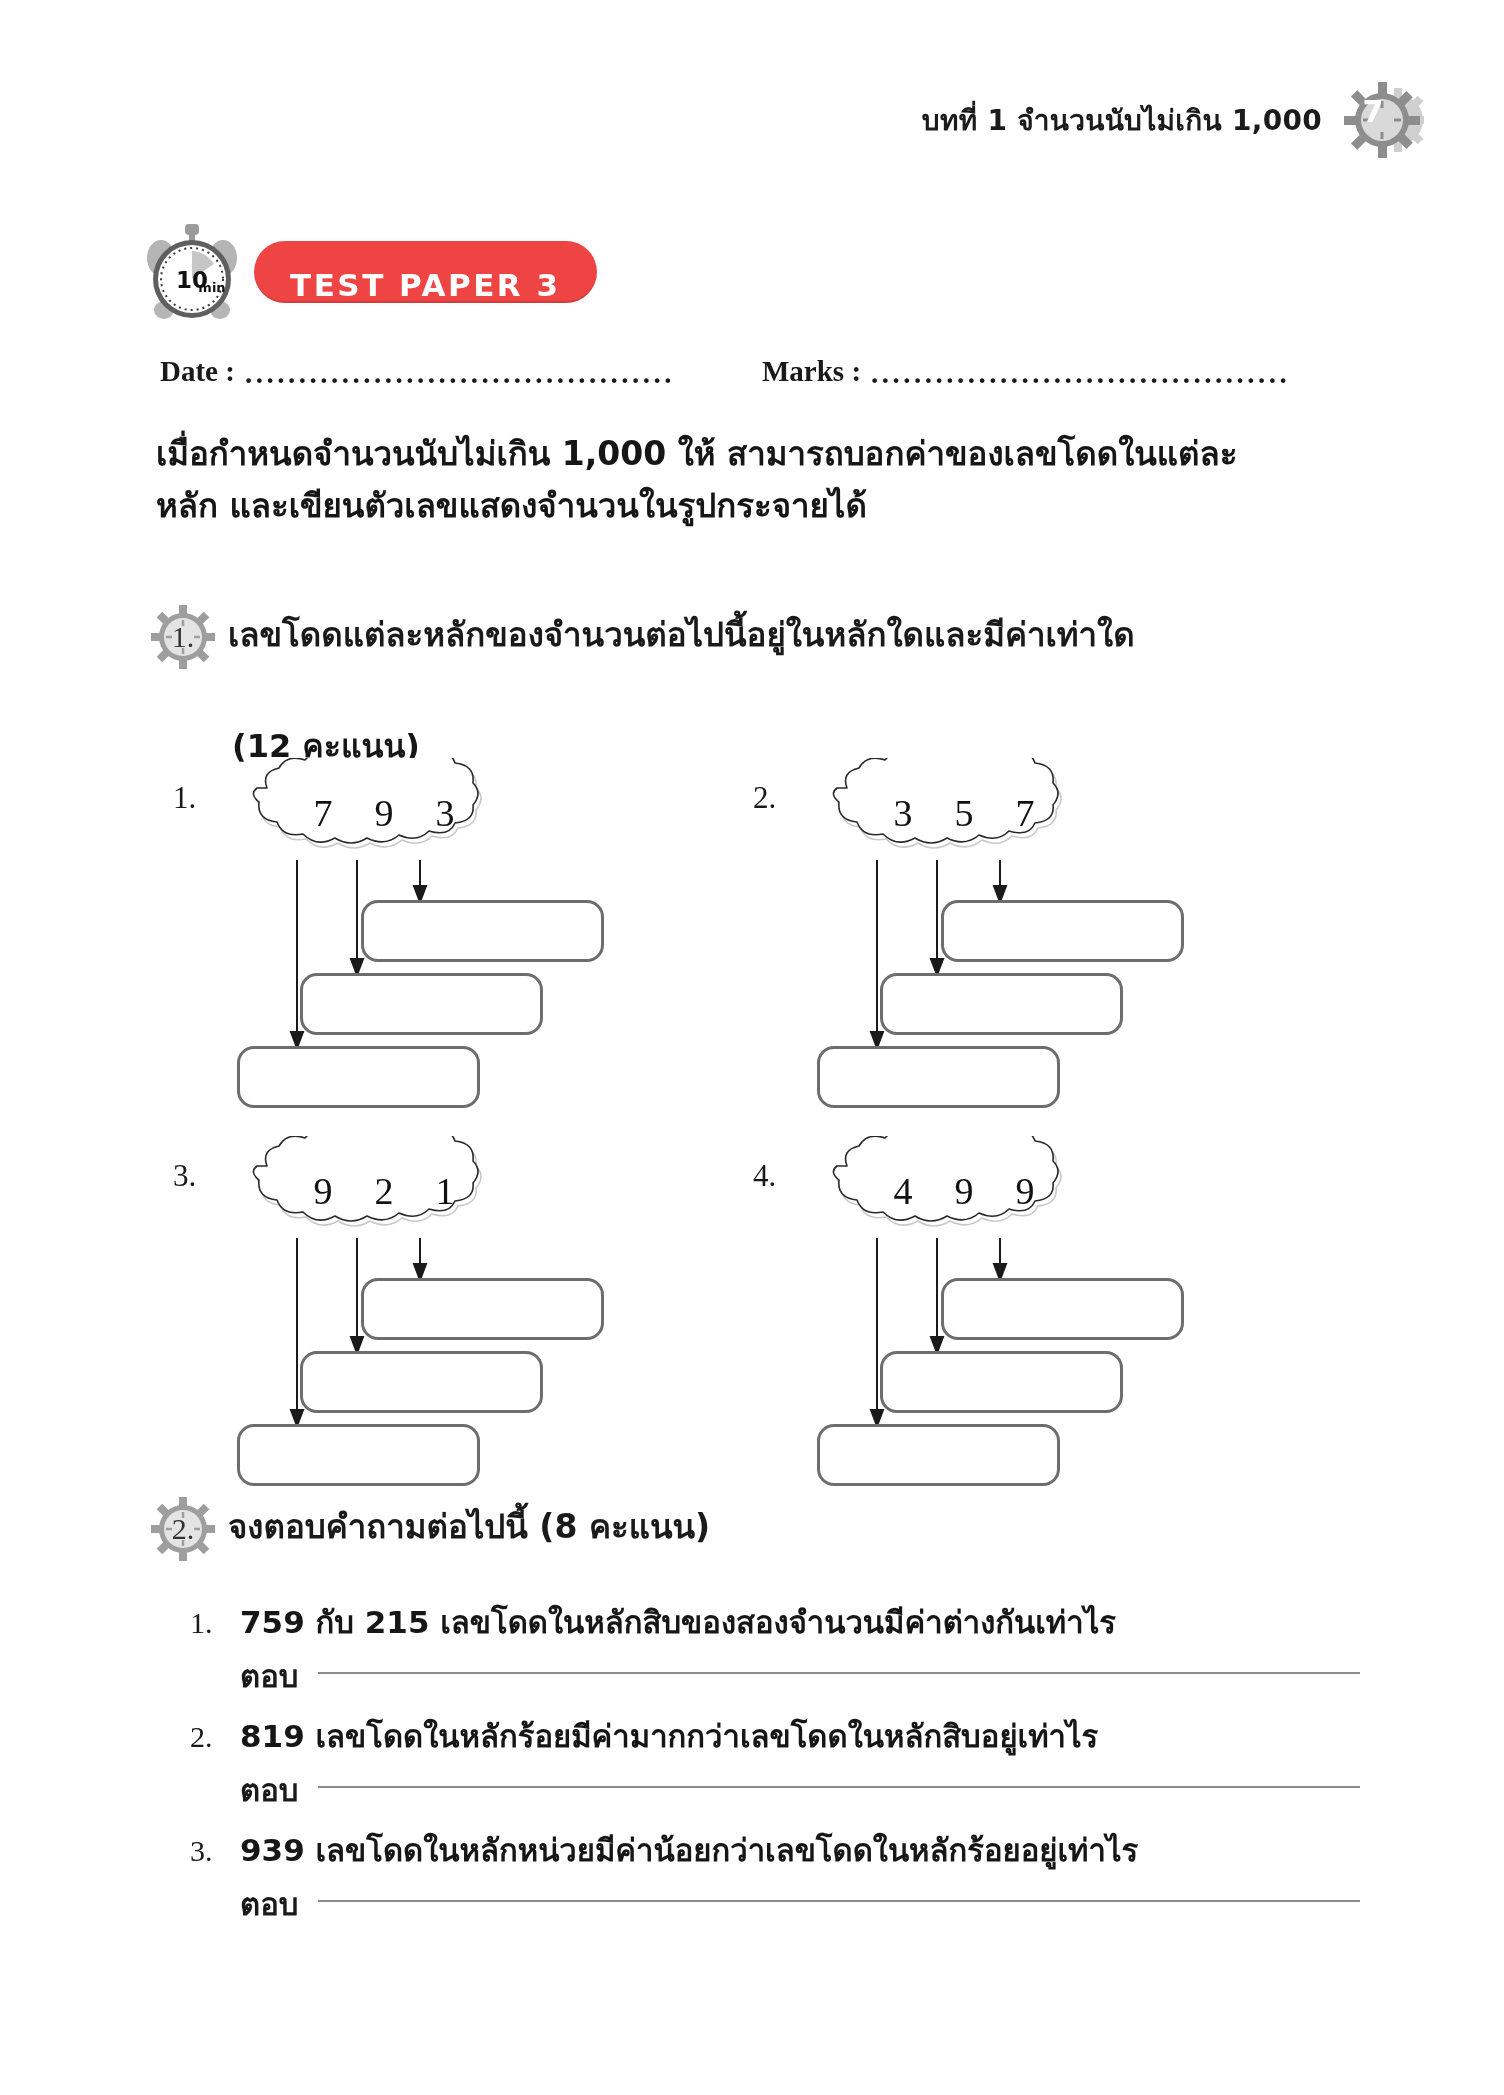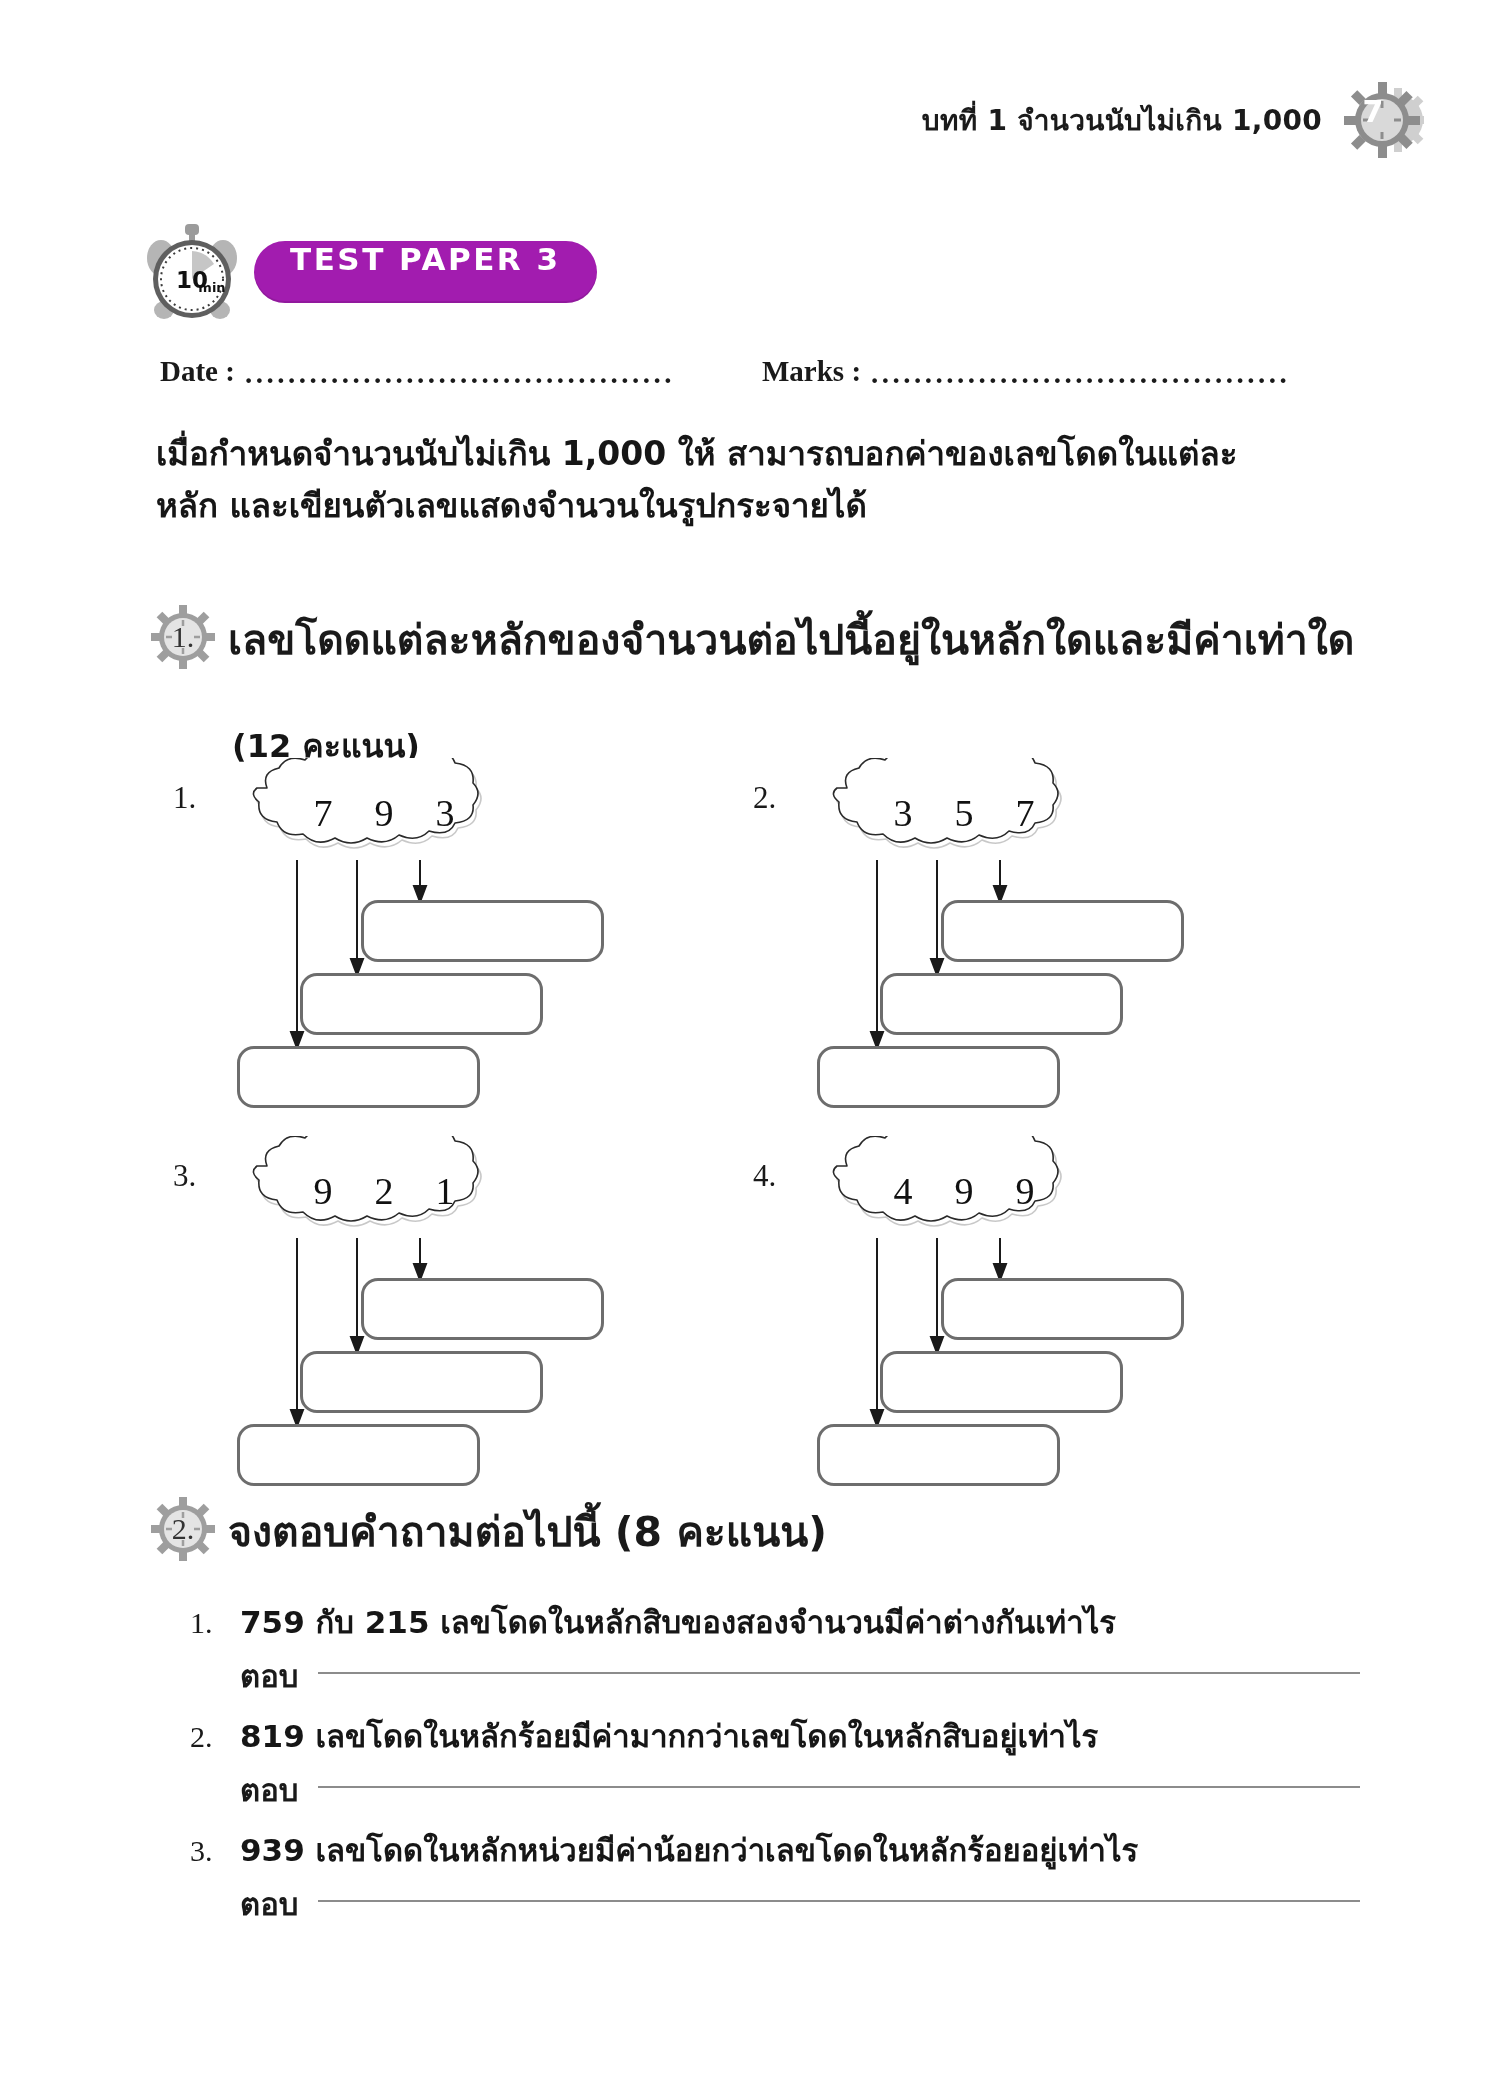--- a/index.html
+++ b/index.html
@@ -53,26 +53,26 @@
   .testpaper-row {
     position: absolute;
     top: 222px;
     left: 144px;
     display: flex;
     align-items: center;
     gap: 14px;
   }
   .clock-icon { width: 96px; height: 100px; flex: none; }
   .tp-pill {
-    background: #a21caf;
+    background: #ef4444;
     border-radius: 38px;
     height: 62px;
     padding: 0 36px;
     display: flex;
-    align-items: flex-start;
+    align-items: flex-end;
     color: #ffffff;
     font-family: "DejaVu Sans", sans-serif;
     font-size: 31px;
     font-weight: 700;
     letter-spacing: 2.5px;
     box-shadow: inset 0 -2px 0 rgba(0,0,0,.10);
   }
 
   
   .datemarks {
@@ -128,21 +128,21 @@
   .gear-badge .gnum {
     position: absolute; inset: 0;
     display: flex; align-items: center; justify-content: center;
     font-family: "Liberation Serif", serif;
     font-size: 30px;
     color: #333333;
     z-index: 3;
   }
   .ex-title {
     font-family: "DejaVu Sans", sans-serif;
-    font-size: 41px;
+    font-size: 33px;
     font-weight: 700;
     line-height: 1.5;
     padding-top: 6px;
   }
   .ex-marks {
     position: absolute;
     top: 672px;
     left: 232px;
     font-family: "DejaVu Sans", sans-serif;
     font-size: 32px;

